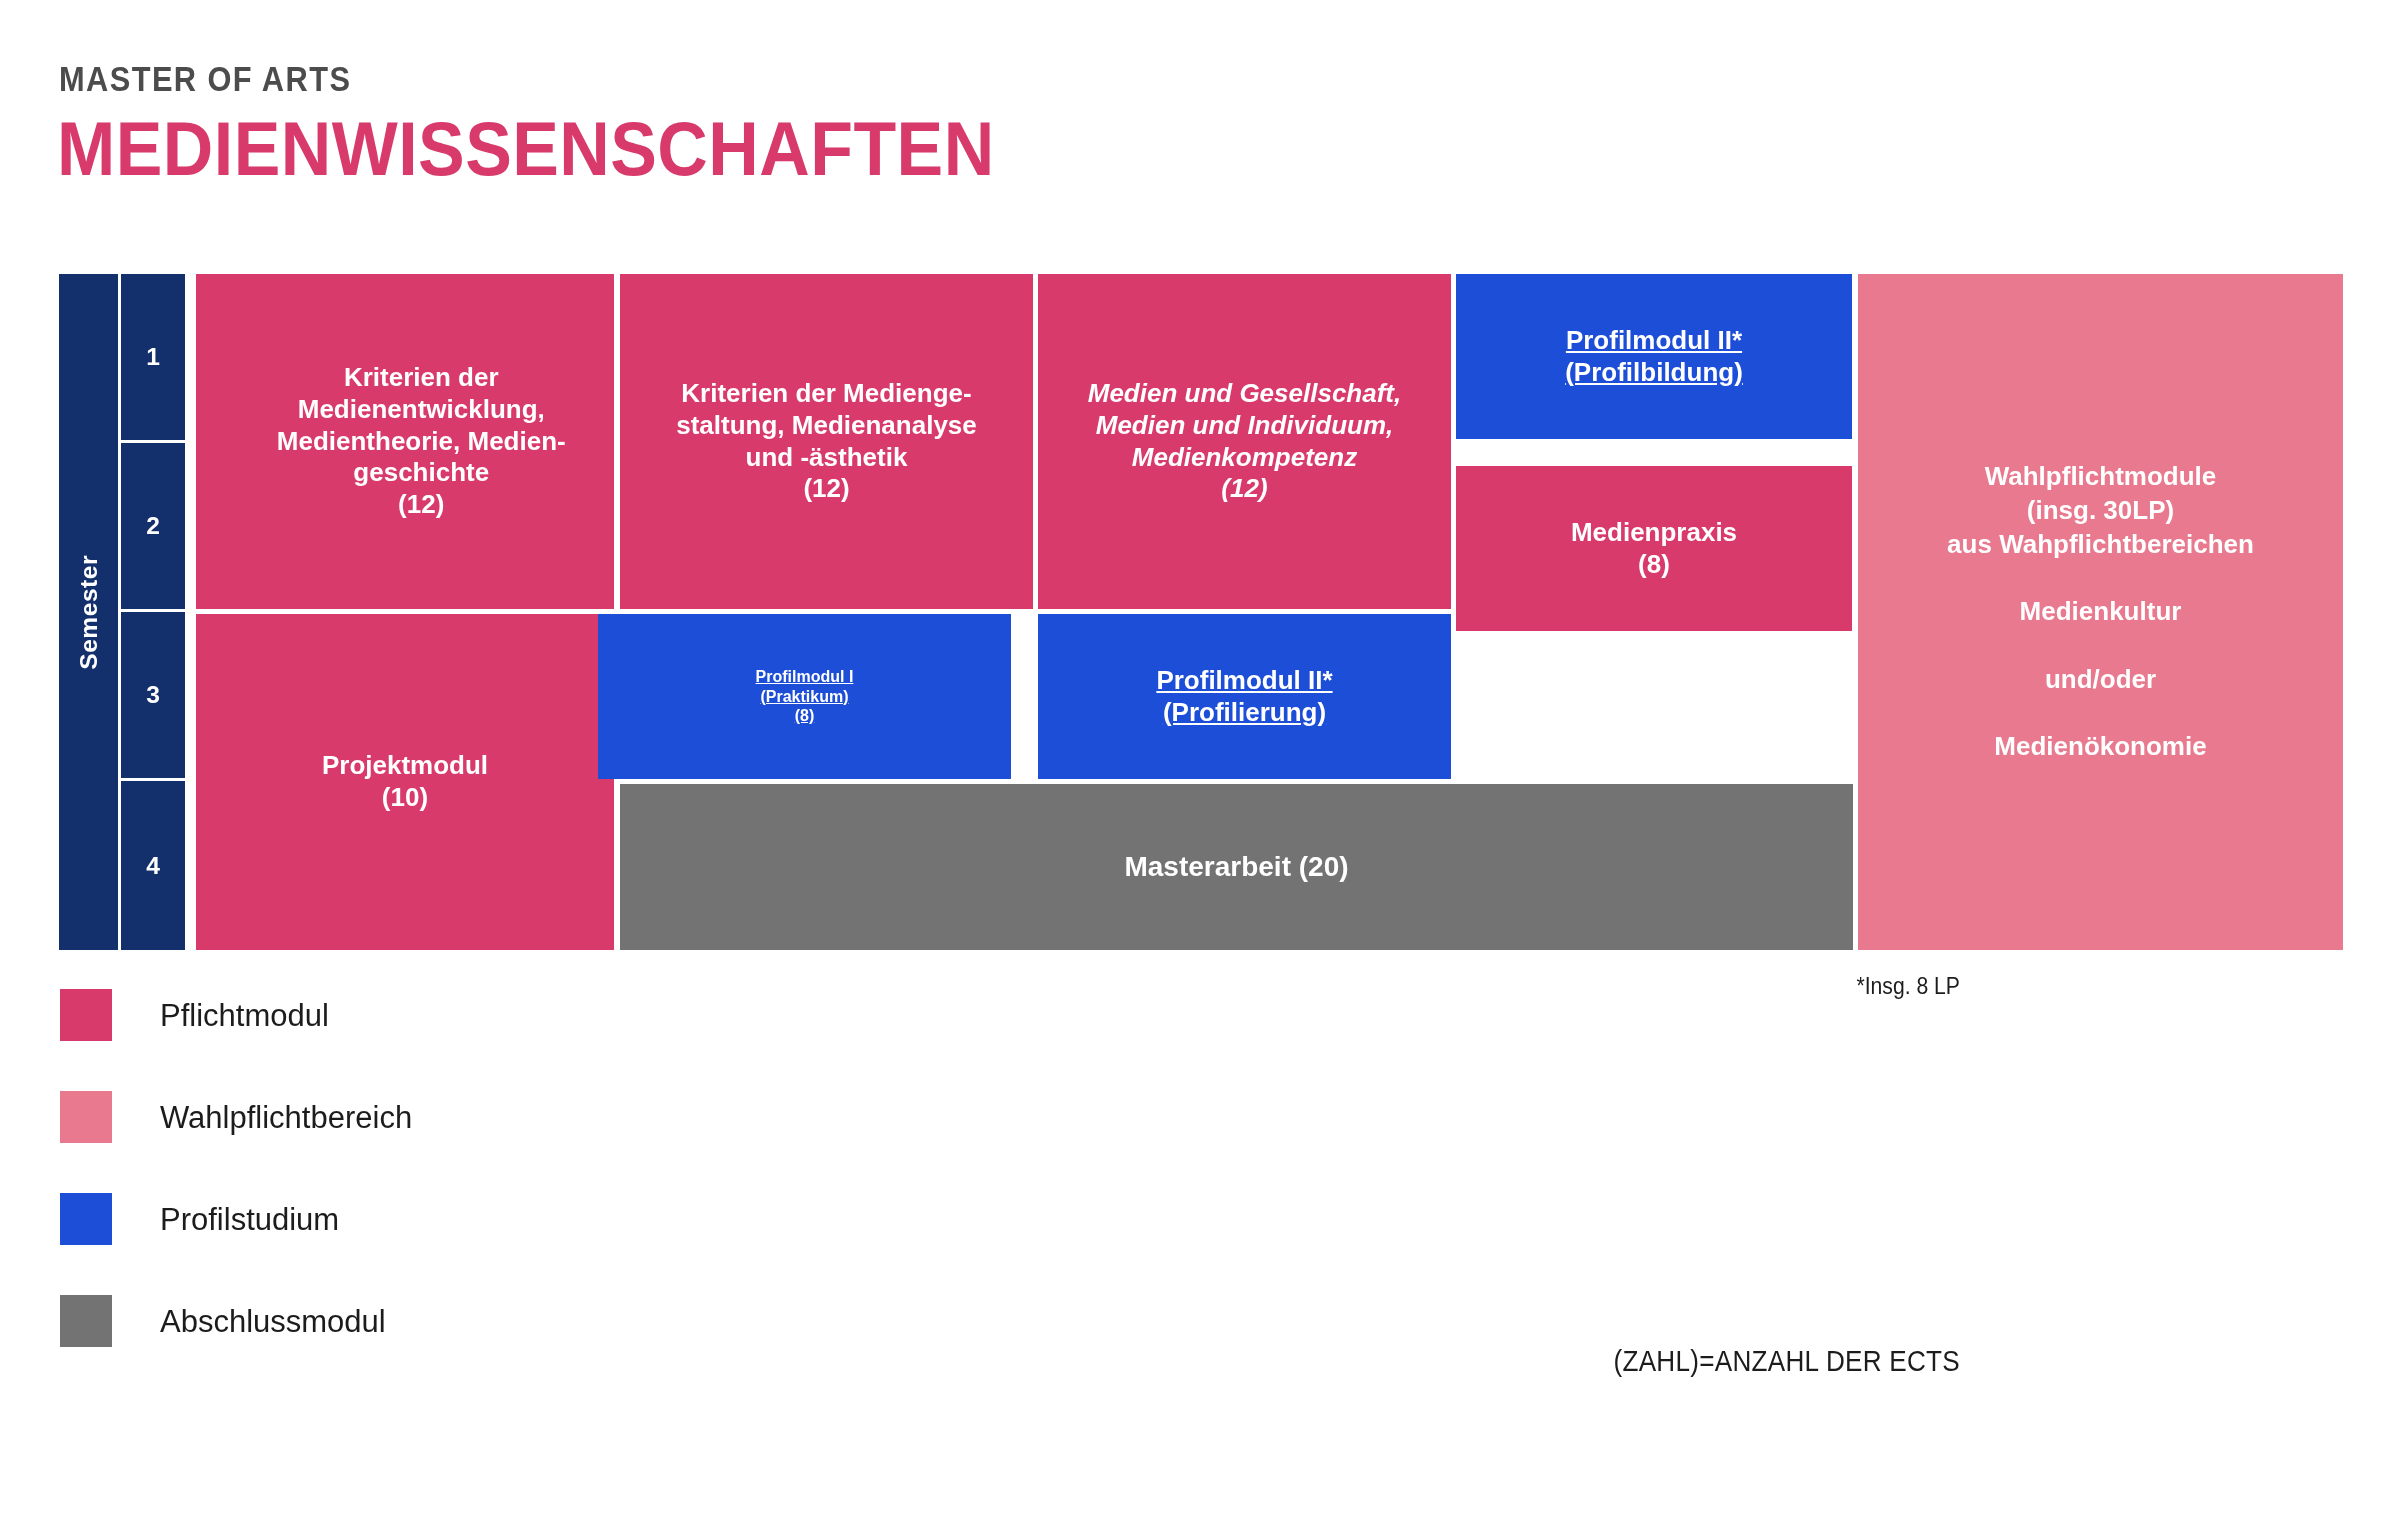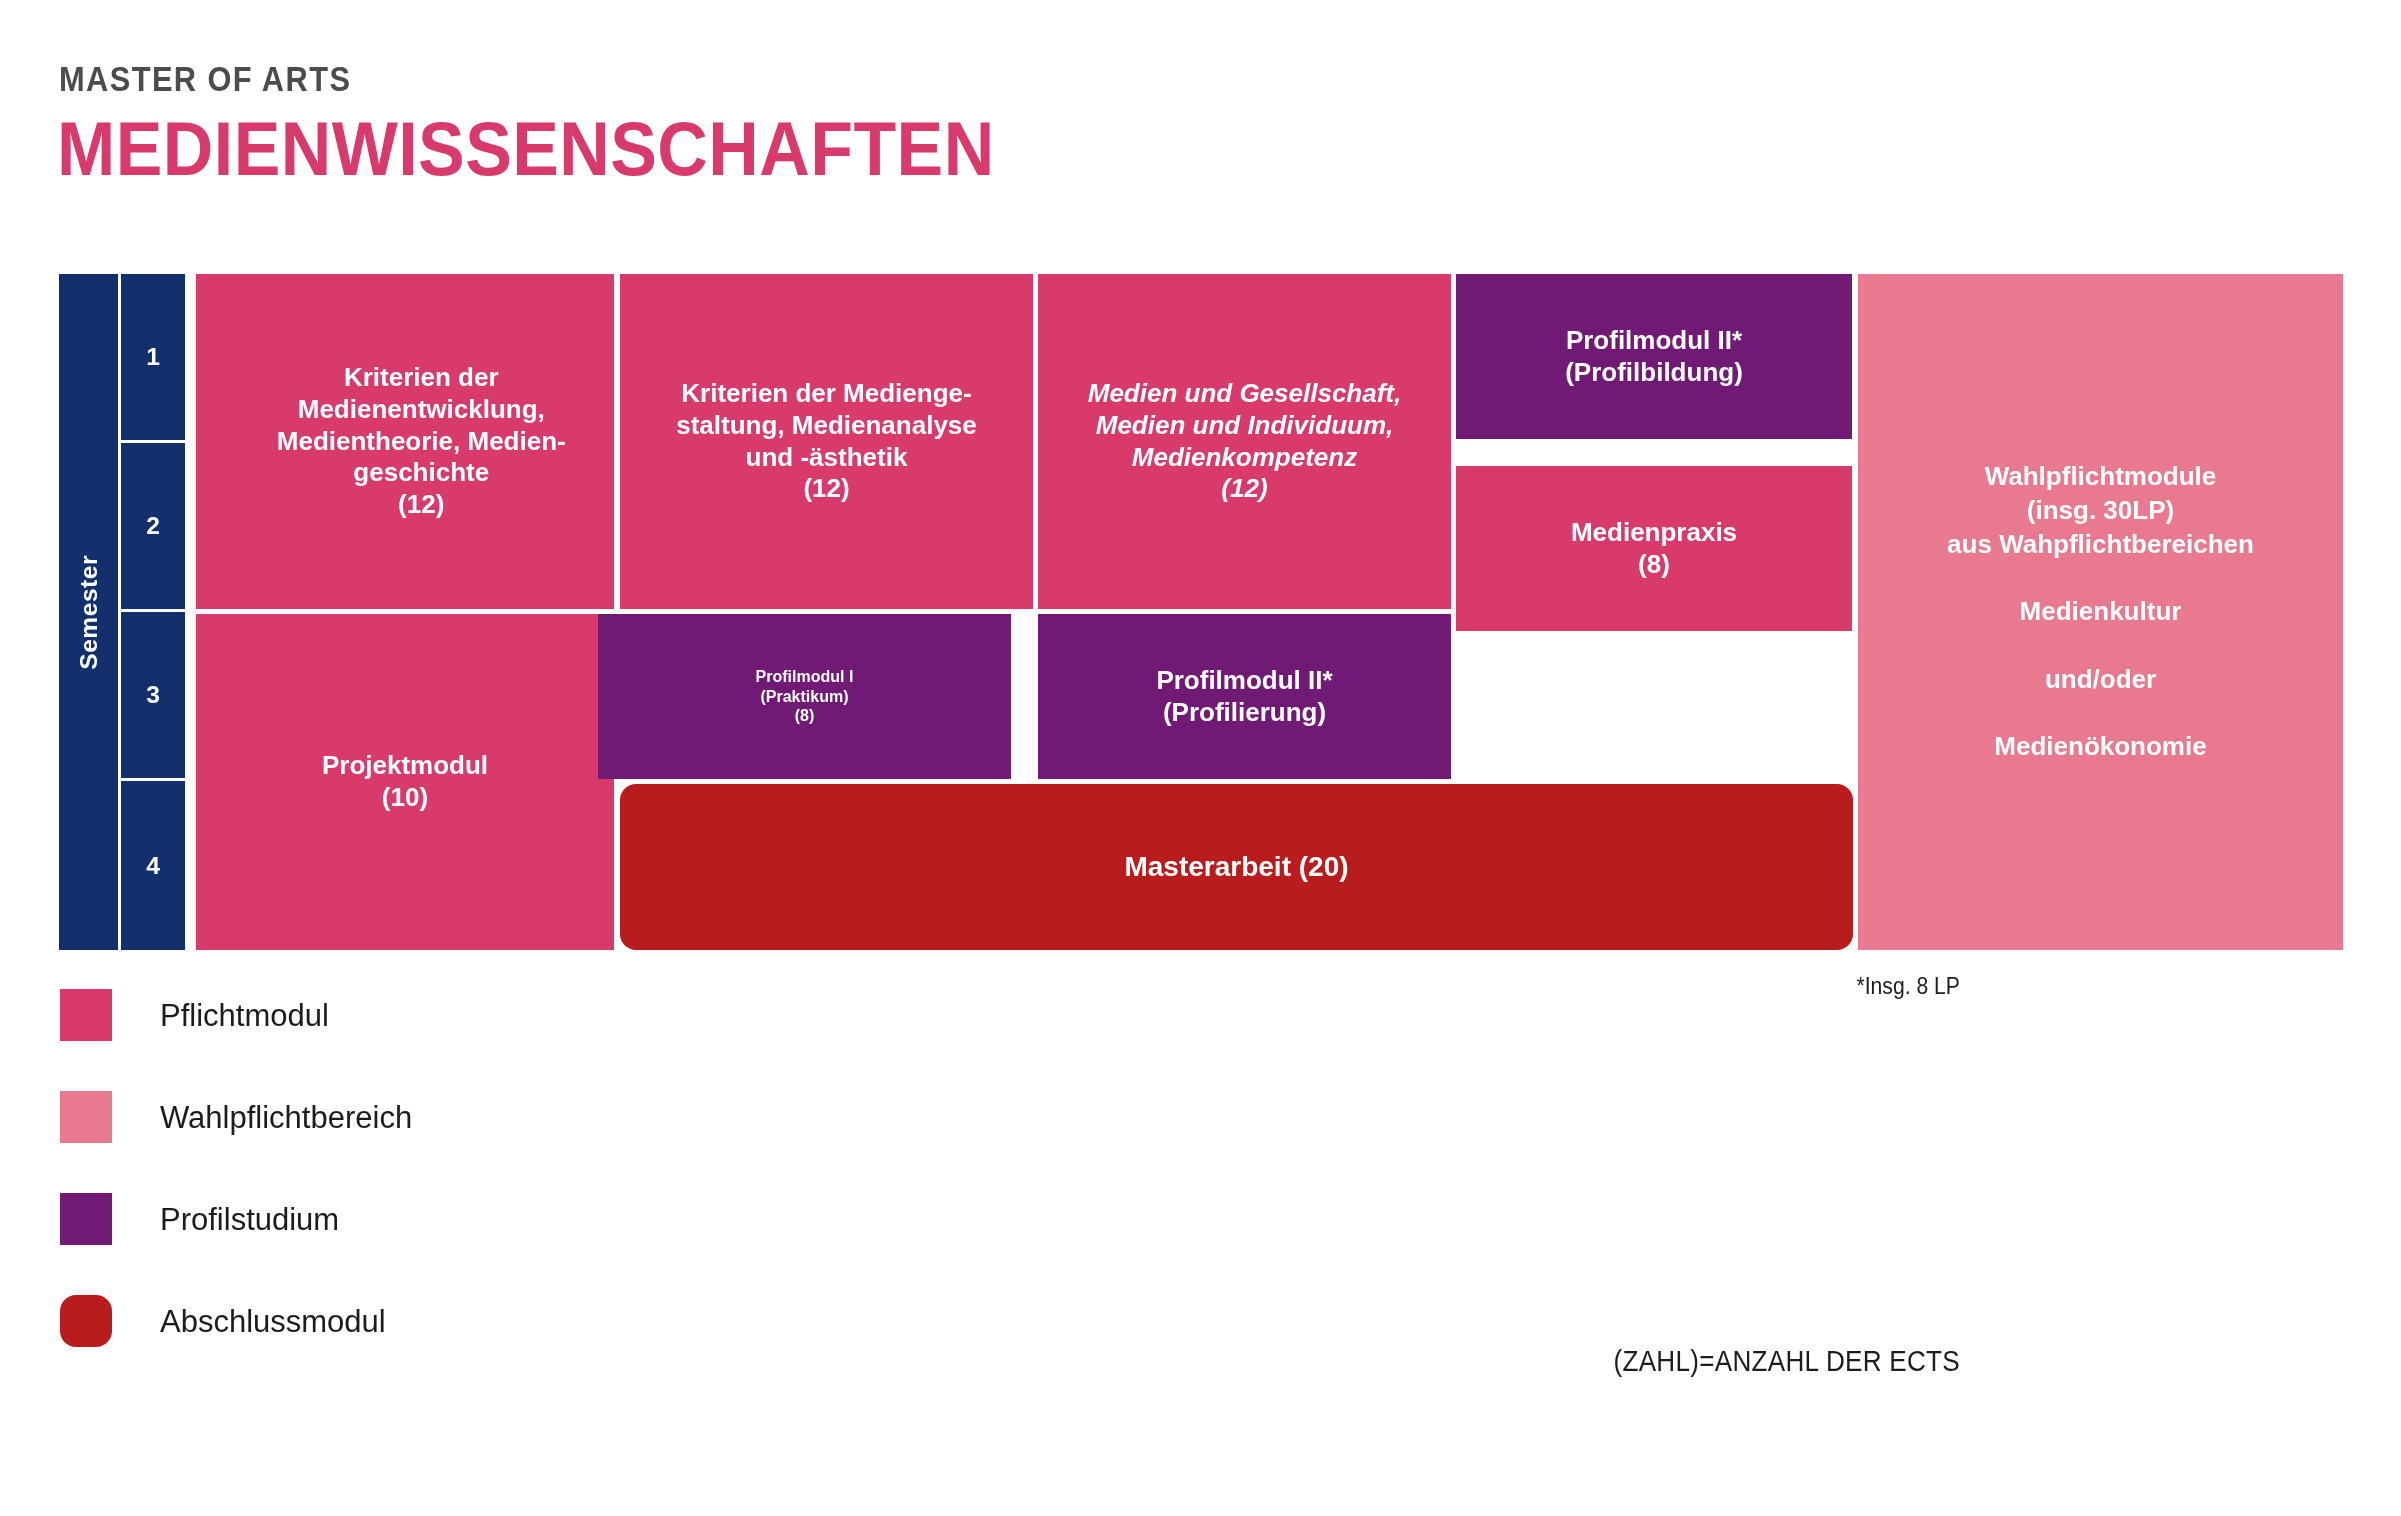--- a/index.html
+++ b/index.html
@@ -32,22 +32,22 @@
     position: absolute;
     display: flex; align-items: center; justify-content: center;
     text-align: center;
     color: #ffffff; font-weight: 700;
     line-height: 1.22;
     padding: 3.2px 7.5px;
     font-family: "Liberation Sans", sans-serif;
   }
   .pflicht   { background: #D93A6C; }
   .wahl      { background: #E8798E; }
-  .profil    { background: #701a75; }
-  .abschluss { background: #b91c1c; border-radius: 16px; }
+  .profil    { background: #1d4ed8; text-decoration: underline; }
+  .abschluss { background: #737373; }
   .navy      { background: #13306C; }
 
   .semester-label {
     writing-mode: vertical-rl; transform: rotate(180deg);
     font-size: 24.6px; font-weight: 700; letter-spacing: 0.5px;
   }
   .sem-num { font-size: 24.6px; font-weight: 700; }
 
   .cell .t { white-space: pre-line; }
 

